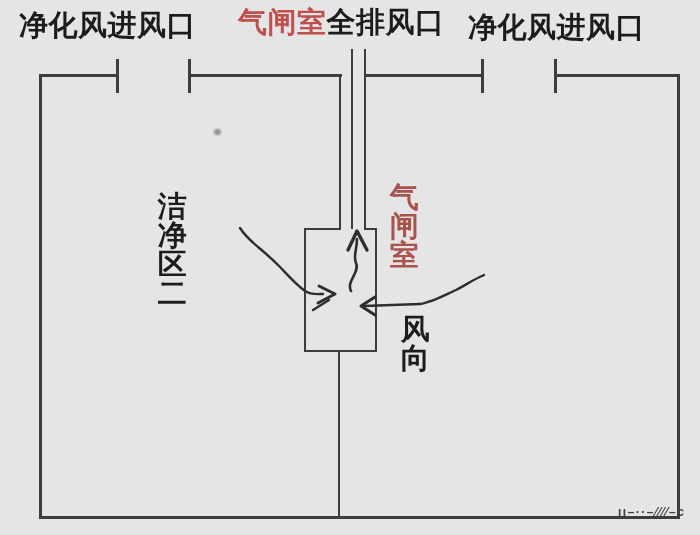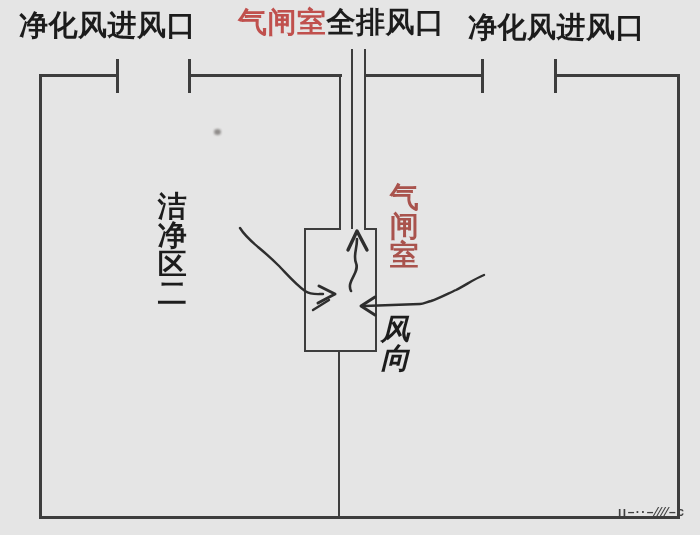--- a/index.html
+++ b/index.html
@@ -69,21 +69,21 @@
   <div class="line" style="left:304px;top:228px;width:2px;height:124px;"></div>
   <div class="line" style="left:375px;top:228px;width:2px;height:124px;"></div>
   <div class="line" style="left:304px;top:350px;width:73px;height:2px;"></div>
   <div class="line" style="left:304px;top:228px;width:37px;height:2px;"></div>
   <div class="line" style="left:364px;top:228px;width:13px;height:2px;"></div>
 
   <div class="line" style="left:338px;top:352px;width:2px;height:165px;"></div>
 
   <div class="vtext" style="left:157px;top:192px;">洁净区二</div>
   <div class="vtext red" style="left:389px;top:183px;">气闸室</div>
-  <div class="vtext" style="left:380px;top:315px;font-style:italic;">风向</div>
+  <div class="vtext" style="left:400px;top:315px;">风向</div>
 
   <svg class="arrows" width="700" height="535" viewBox="0 0 700 535">
     <g fill="none" stroke="#2e2e2e" stroke-linecap="round" stroke-linejoin="round">
       <path stroke-width="2.6" d="M351,291 C346,281 360,273 356,263 C353,255 357,250 357,239"></path>
       <path stroke-width="3.4" d="M348,250 L357,231 L367,250"></path>
     </g>
     <g fill="none" stroke="#2e2e2e" stroke-linecap="round" stroke-linejoin="round">
       <path stroke-width="2.4" d="M240,228 C245,236 251,241 258,247 C264,252 271,258 278,265 C285,272 295,284 305,291 C311,295 316,294 323,294"></path>
       <path stroke-width="3" d="M319,286 L335,294 L318,303"></path>
       <path stroke-width="2.4" d="M329,300 L313,310"></path>

